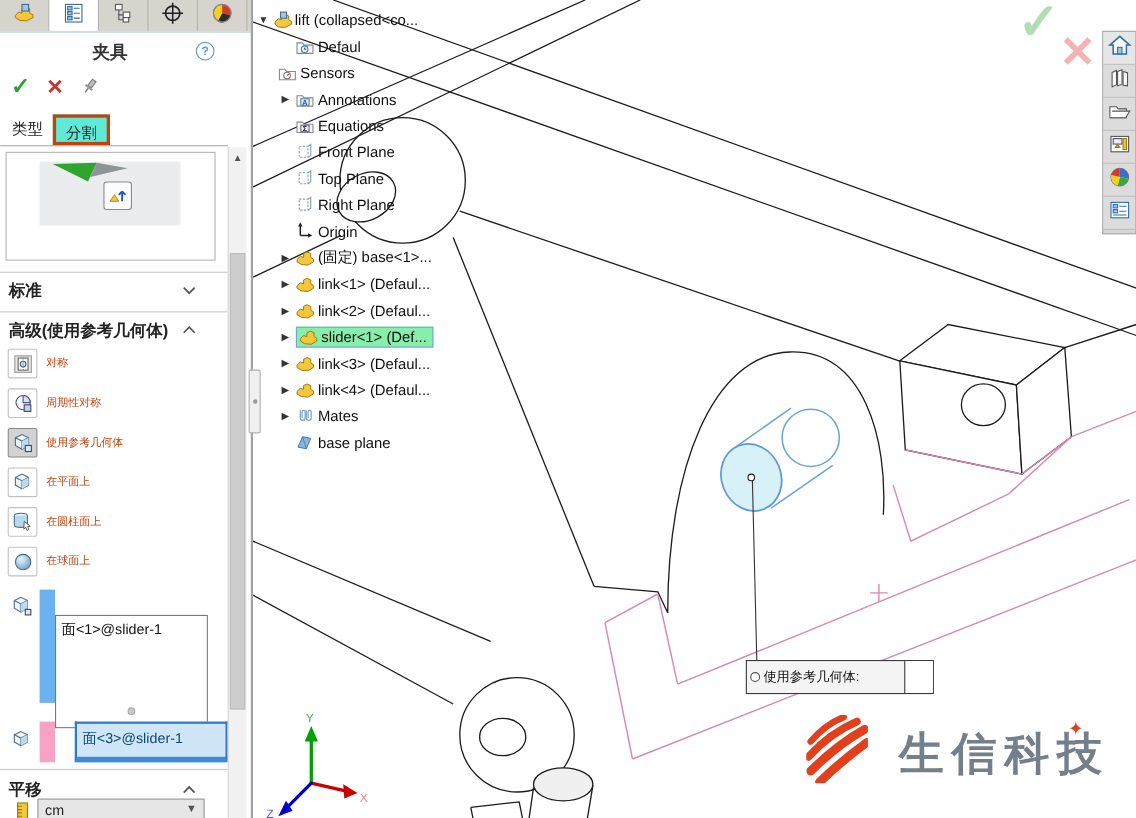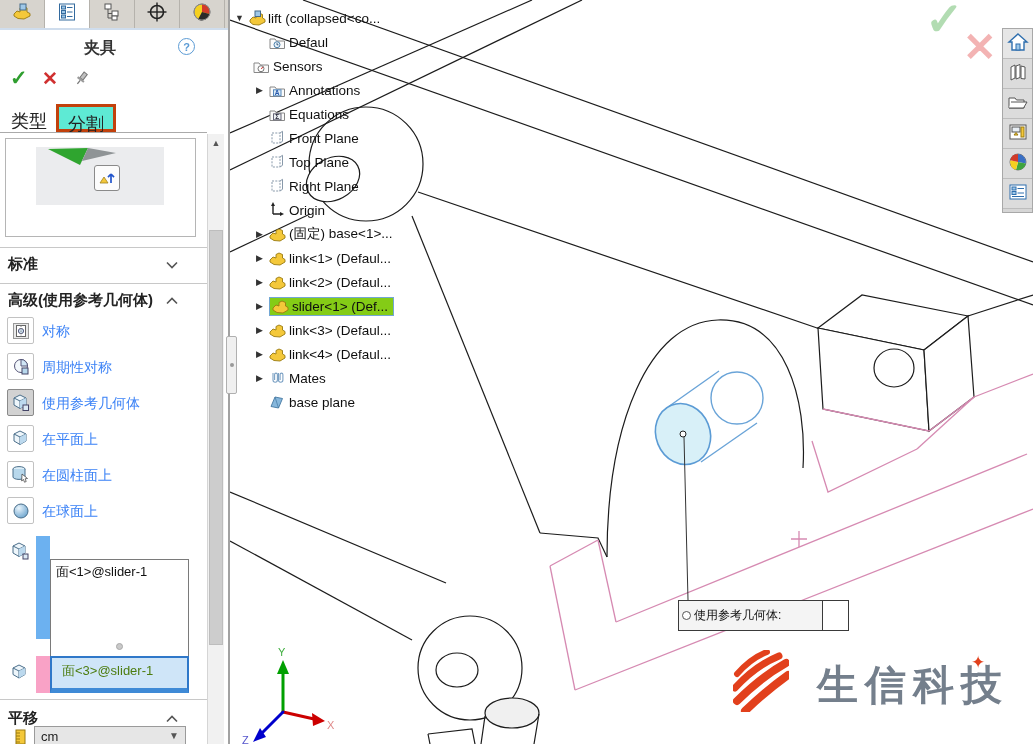--- a/index.html
+++ b/index.html
@@ -18,51 +18,51 @@
   .panel-title { position:absolute; left:0; top:6px; width:200px; text-align:center;
     font-size:16px; font-weight:bold; color:#333; }
   .help-btn { position:absolute; right:12px; top:6px; width:17px; height:17px; border-radius:50%;
     border:1.5px solid #5b9bd5; color:#5b9bd5; font-size:11px; font-weight:bold;
     display:flex; align-items:center; justify-content:center; }
   .action-row { position:absolute; left:0; top:64px; width:207px; height:34px; }
   .ok-btn { position:absolute; left:10px; top:2px; font-size:21px; font-weight:bold; color:#2f9e2f; }
   .cancel-btn { position:absolute; left:42px; top:3px; font-size:19px; font-weight:bold; color:#d03030; }
   .pin-btn { position:absolute; left:72px; top:6px; }
   .subtabs { position:absolute; left:2px; top:104px; height:28px; display:flex; }
-  .subtab { height:28px; padding:5px 9px 0; font-size:18px; color:#222; }
+  .subtab { height:28px; padding:5px 9px 0; font-size:14px; color:#222; }
   .subtab.active { background:#fff; }
   .subtab.inactive { background:#5eead4; border:3px solid #c2410c; }
   .subtab-divider { position:absolute; left:0; top:132px; width:207px; height:1px; background:#aaa; }
 
   .preview-frame { position:absolute; left:5px; top:138px; width:191px; height:99px;
     border:1px solid #b5b5b5; background:#fff; }
   .preview-img { position:absolute; left:30px; top:8px; width:128px; height:58px; background:#ebecee; }
   .preview-btn { position:absolute; left:88px; top:26px; width:26px; height:26px; background:#fcfcfc;
     border:1px solid #8a8a8a; border-radius:3px; display:flex; align-items:center; justify-content:center; }
 
   .hdivider { position:absolute; left:0; width:207px; height:1px; background:#c8c8c8; }
   .sec-header { position:absolute; left:8px; width:192px; height:24px; font-size:15px;
     font-weight:bold; color:#222; }
   .chev { position:absolute; right:22px; }
 
   .adv-item-icon { position:absolute; left:7px; width:27px; height:27px; border:1px solid #c2c2c2;
     border-radius:2px; background:#fff; display:flex; align-items:center; justify-content:center; }
   .adv-item-icon.pressed { background:#d2d2d2; border-color:#8a8a8a; }
-  .adv-item-label { position:absolute; left:42px; width:160px; font-size:14px; color:#3b82f6; }
+  .adv-item-label { position:absolute; left:42px; width:160px; font-size:10px; color:#c2410c; }
 
   .sel-icon { position:absolute; left:9px; }
   .sel-bar-blue { position:absolute; left:36px; top:536px; width:14px; height:103px; background:#6cb1f0; }
   .sel-listbox { position:absolute; left:50px; top:536px; width:139px; height:103px;
     border:1px solid #7a7a7a; background:#fff; font-size:13px; color:#111; padding:3px 5px;margin-top:23px; }
   .sel-grip { position:absolute; left:116px; top:643px; width:7px; height:7px; border-radius:50%;
     background:#c9c9c9; border:1px solid #a8a8a8; }
   .sel-bar-pink { position:absolute; left:36px; top:656px; width:14px; height:37px; background:#f9a2c6; }
-  .sel-field2 { position:absolute; left:50px; top:656px; width:139px; height:37px;
+  .sel-field2 { position:absolute; left:68px; top:656px; width:139px; height:37px;
     border:2px solid #2f78c9; border-bottom:5px solid #3f8ad6; background:#cfe5f8;
-    font-size:13px; color:#4d7c0f; padding:4px 10px; }
+    font-size:13px; color:#0c4a6e; padding:4px 5px; }
 
   .unit-row-icon { position:absolute; left:13px; top:729px; }
   .unit-select { position:absolute; left:34px; top:726px; width:152px; height:20px;
     background:#e6e6e6; border:1px solid #9a9a9a; font-size:13px; color:#222; padding:2px 6px; }
   .unit-chev { position:absolute; right:6px; top:3px; color:#555; font-size:10px; }
 
   
   .vscroll { position:absolute; left:207px; top:134px; width:17px; height:610px; background:#f1f1f1;
     border-left:1px solid #d5d5d5; }
   .vscroll-up { position:absolute; left:0; top:0; width:16px; height:18px; color:#555;
@@ -78,21 +78,21 @@
   
   #viewport { position:absolute; left:230px; top:0; width:803px; height:744px; background:#fff; }
   #model-svg { position:absolute; left:0; top:0; }
 
   
   #ftree { position:absolute; left:5px; top:6px; width:220px; }
   .trow { position:absolute; height:24px; display:flex; align-items:center; }
   .arr { width:13px; font-size:9px; color:#333; }
   .ticon { width:20px; display:flex; align-items:center; }
   .tlabel { font-size:13.5px; color:#0f0f0f; white-space:nowrap; }
-  .selbox { display:flex; align-items:center; background:#84cc16; border:1px solid #72a7d4;
+  .selbox { display:flex; align-items:center; background:#86efac; border:1px solid #72a7d4;
     padding:1px 5px 1px 2px; }
 
   
   .callout { position:absolute; left:448px; top:600px; width:171px; height:31px;
     border:1px solid #3a3a3a; background:#f4f4f4; display:flex; }
   .callout-main { flex:1; display:flex; align-items:center; padding-left:3px; gap:3px; }
   .callout-circ { width:9px; height:9px; border-radius:50%; border:1px solid #555; background:#fff; }
   .callout-label { font-size:12px; color:#111; }
   .callout-cell { width:26px; background:#fff; border-left:1px solid #3a3a3a; }
 

